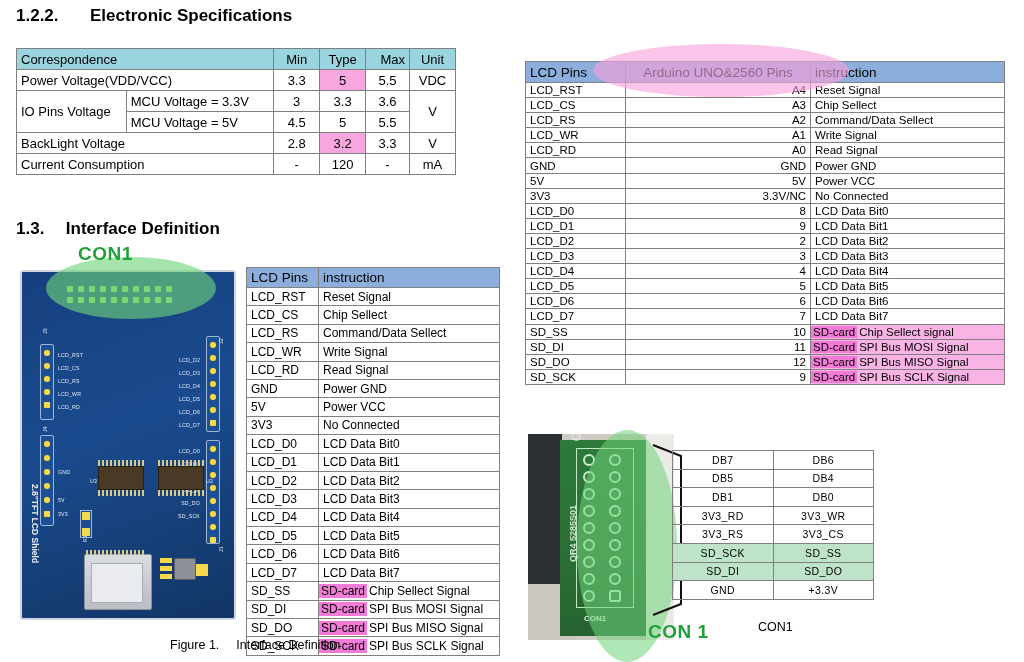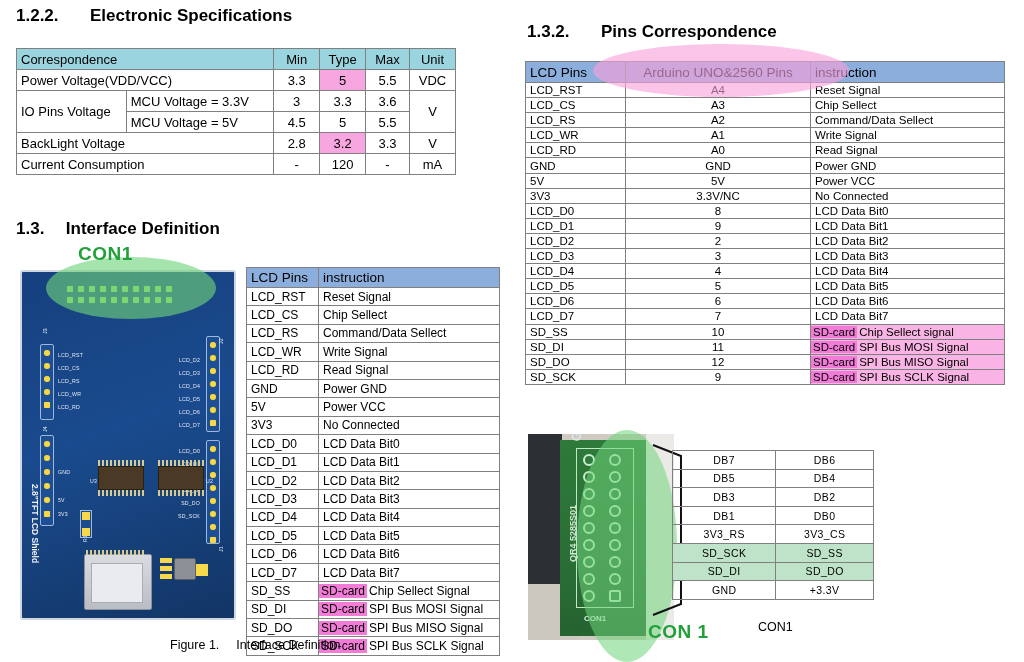--- a/index.html
+++ b/index.html
@@ -39,21 +39,21 @@
   #tbl-iface td { height:18.4px; font-size:12px; }
   #tbl-iface td.pin { width:72px; }
   .sdtag { background:#F27BD8; padding:0 2px; margin-right:2px; }
   .sdrow td.ins { padding-left:0; }
 
   
   #tbl-corr { position:absolute; left:525px; top:61px; width:480px; }
   #tbl-corr th { background:#8CAEDC; font-size:13.5px; height:21px; }
   #tbl-corr td { height:15.1px; font-size:11.5px; }
   #tbl-corr td.pin   { width:100px; }
-  #tbl-corr td.ard   { width:185px; text-align:center; }
+  #tbl-corr td.ard   { width:185px; text-align:right; }
   #tbl-corr th.ard   { text-align:center; }
   #tbl-corr tr.sd td { background:#F9B3E4; }
   #tbl-corr tr.sd td.pin, #tbl-corr tr.sd td.ard { background:#ffffff; }
   #tbl-corr .sdtag2 { background:#F27BD8; padding:0 2px; margin-right:2px; color:#000; }
 
   
   #pink-oval {
     position:absolute; left:593px; top:44px; width:256px; height:53px;
     background:#F8A0DC; opacity:.62; border-radius:50%;
     pointer-events:none;
@@ -140,21 +140,21 @@
     <span style="display:inline-block;width:22px"></span>
     <span class="txt">Electronic Specifications</span>
   </div>
 
   <table id="tbl-spec">
     <thead>
       <tr>
         <th colspan="2" style="width:258px">Correspondence</th>
         <th class="c" style="width:46px;text-align:center">Min</th>
         <th class="c" style="width:46px;text-align:center">Type</th>
-        <th class="c" style="width:44px;text-align:center">Max</th>
+        <th class="c" style="width:44px;text-align:right">Max</th>
         <th class="c" style="width:46px;text-align:center">Unit</th>
       </tr>
     </thead>
     <tbody>
       <tr>
         <td colspan="2">Power Voltage(VDD/VCC)</td>
         <td class="c">3.3</td>
         <td class="hl">5</td>
         <td class="c">5.5</td>
         <td class="c">VDC</td>
@@ -408,25 +408,20 @@
         </tr>
       </tbody>
   </table>
 
   <div class="caption" style="left:170px;top:638px;">
     <span>Figure 1.</span>
     <span style="display:inline-block;width:10px"></span>
     <span>Interface Definition</span>
   </div>
 
-  <div class="heading" style="position:absolute;left:527px;top:22px;">
-    <span class="num">1.3.2.</span>
-    <span style="display:inline-block;width:22px"></span>
-    <span class="txt">Pins Correspondence</span>
-  </div>
 
   <table id="tbl-corr">
     <thead>
       <tr>
         <th style="width:100px">LCD Pins</th>
         <th class="ard" style="width:185px">Arduino UNO&amp;2560 Pins</th>
         <th>instruction</th>
       </tr>
     </thead>
     <tbody id="corr-body">
@@ -575,26 +570,26 @@
     <tbody id="con1-body">
         <tr>
           <td>DB7</td>
           <td>DB6</td>
         </tr>
         <tr>
           <td>DB5</td>
           <td>DB4</td>
         </tr>
         <tr>
-          <td>DB3</td>
-          <td>DB2</td>
-        </tr>
-        <tr>
           <td>DB1</td>
           <td>DB0</td>
+        </tr>
+        <tr>
+          <td>3V3_RD</td>
+          <td>3V3_WR</td>
         </tr>
         <tr>
           <td>3V3_RS</td>
           <td>3V3_CS</td>
         </tr>
         <tr>
           <td class="g">SD_SCK</td>
           <td class="g">SD_SS</td>
         </tr>
         <tr>

